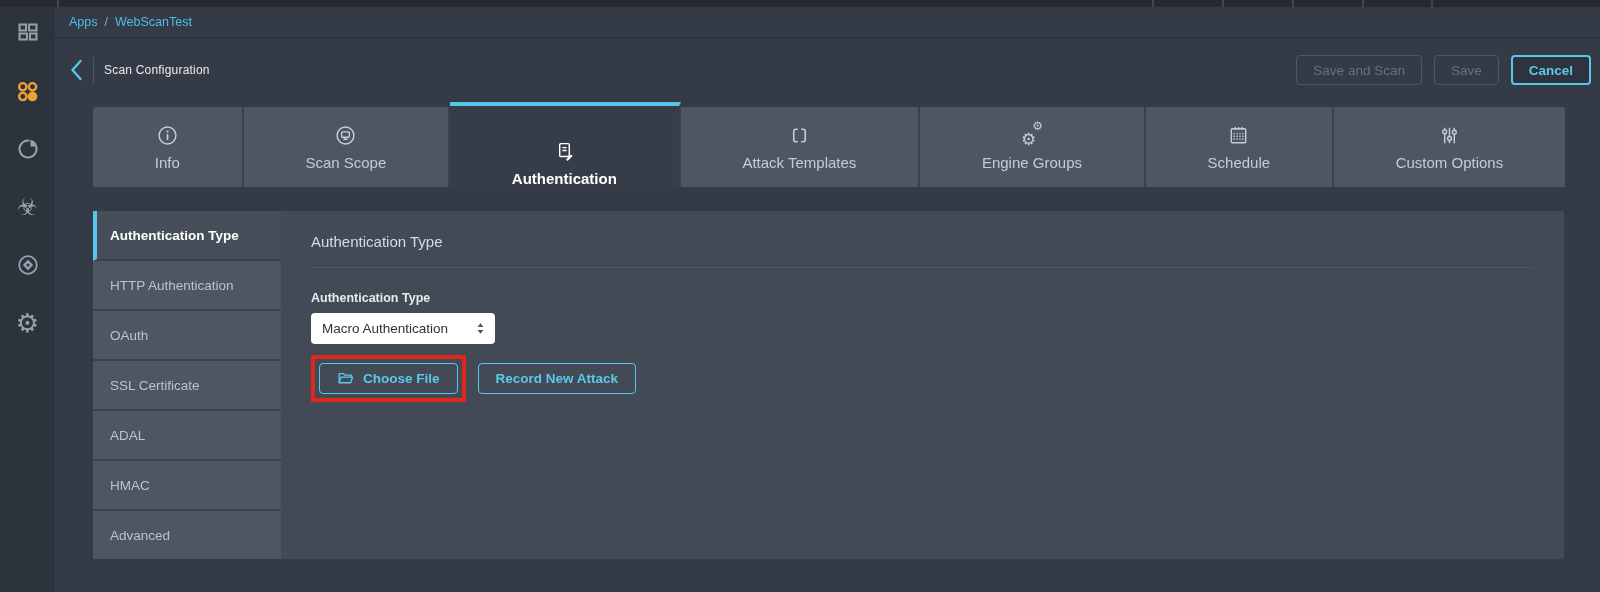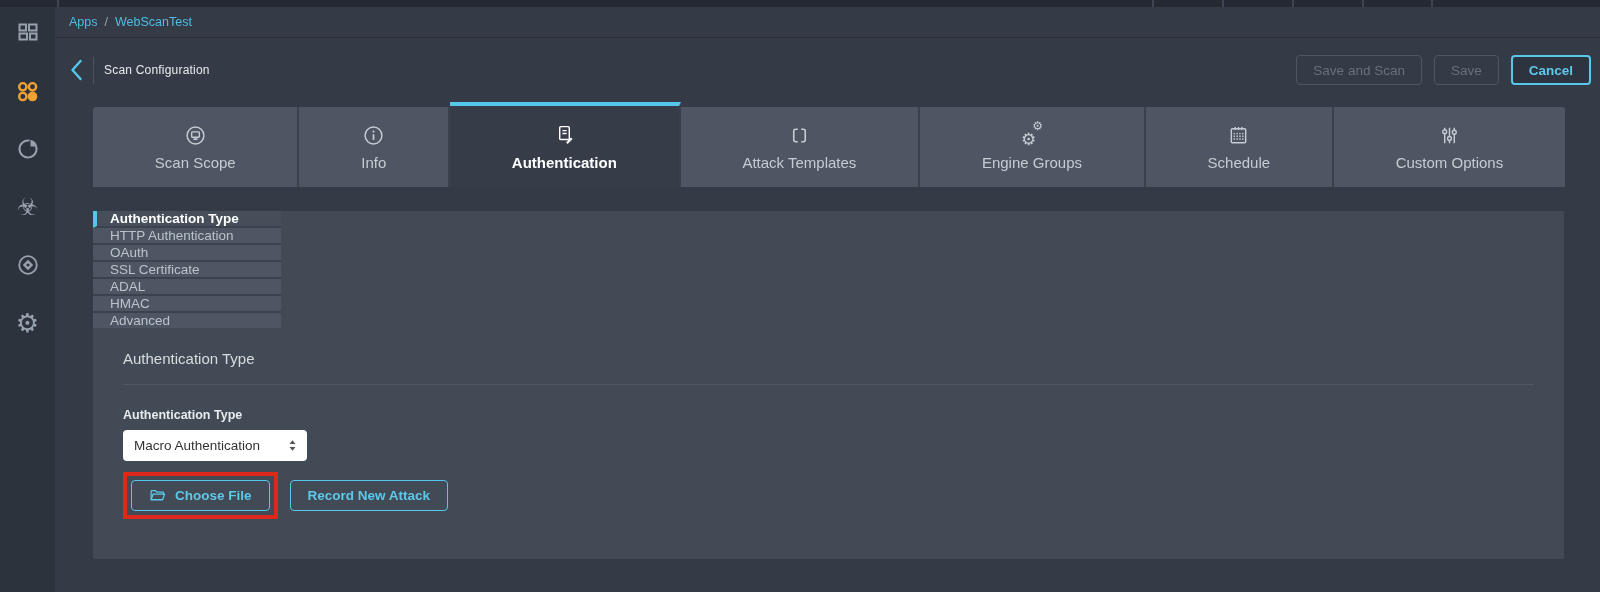--- a/index.html
+++ b/index.html
@@ -30,28 +30,28 @@
   .hdr-buttons{display:flex;align-items:center;gap:12px;}
   .btn{height:30px;border-radius:4px;background:transparent;font-size:13.5px;padding:0 16px;font-family:inherit;display:flex;align-items:center;box-sizing:border-box;}
   .btn.disabled{border:1px solid #4E5762;color:#67707C;}
   .btn.cancel{border:2px solid #57C7EA;color:#5CC9EB;font-weight:700;background:#2E343F;cursor:pointer;}
 
   
   .tabs{position:absolute;left:93px;top:102px;width:1472px;height:85px;display:flex;align-items:flex-end;}
   .tab{flex:1 1 auto;height:80px;background:#4D5662;border-right:2px solid #3A414D;box-sizing:border-box;display:flex;flex-direction:column;align-items:center;justify-content:center;gap:7px;color:#C6CCD3;font-size:15px;cursor:pointer;padding:0 22px;white-space:nowrap;}
   .tab:first-child{border-top-left-radius:3px;}
   .tab:last-child{border-right:none;border-top-right-radius:3px;}
-  .tab.active{height:85px;background:#363D49;border-top:4px solid #55C7EA;color:#FFFFFF;font-weight:700;}
+  .tab.active{height:85px;background:#363D49;border-top:4px solid #55C7EA;color:#FFFFFF;font-weight:700;justify-content:flex-end;}
   .ticon{height:24px;display:flex;align-items:center;justify-content:center;position:relative;}
   .gear-group{position:relative;width:24px;height:24px;}
   .gear-sm{position:absolute;right:1px;top:-3px;font-size:12px;line-height:1;}
   .gear-lg{position:absolute;left:1px;bottom:-1px;font-size:17px;line-height:1;}
 
   
-  .panel{position:absolute;left:93px;top:211px;width:1471px;height:348px;background:#414A55;display:flex;border-radius:2px;flex-direction:column;}
+  .panel{position:absolute;left:93px;top:211px;width:1471px;height:348px;background:#414A55;display:flex;border-radius:2px;}
   .auth-nav{width:188px;display:flex;flex-direction:column;flex-shrink:0;}
   .nav-item{flex:1;background:#4D5662;border-bottom:2px solid #3A424D;box-sizing:border-box;display:flex;align-items:center;padding-left:17px;color:#BBC3CB;font-size:13.5px;cursor:pointer;}
   .nav-item:last-child{border-bottom:none;}
   .nav-item.active{background:#454E59;border-left:4px solid #55C7EA;padding-left:13px;color:#FFFFFF;font-weight:700;}
 
   .content{flex:1;padding:22px 30px;box-sizing:border-box;}
   .section-title{font-size:15px;color:#D8DCE0;}
   .section-divider{height:1px;background:#5A6370;opacity:.55;margin-top:17px;}
   .field-label{margin-top:23px;font-size:12.5px;font-weight:700;color:#E8EBEE;}
   .select{margin-top:8px;width:184px;height:31px;background:#FFFFFF;border-radius:4px;display:flex;align-items:center;justify-content:space-between;padding:0 7px 0 11px;box-sizing:border-box;font-size:13.5px;color:#333333;cursor:pointer;}
@@ -131,35 +131,35 @@
       <button class="btn disabled">Save</button>
       <button class="btn cancel">Cancel</button>
     </div>
   </div>
 
   <div class="tabs">
     <div class="tab">
       <span class="ticon">
         <svg width="23" height="23" viewBox="0 0 24 24" fill="none" stroke="currentColor" stroke-width="1.5">
           <circle cx="12" cy="12" r="8.8"></circle>
+          <circle cx="12" cy="7.9" r="1.1" fill="currentColor" stroke="none"></circle>
+          <rect x="11.1" y="10.4" width="1.8" height="6.4" rx="0.9" fill="currentColor" stroke="none"></rect>
+        </svg>
+      </span>
+      <span>Info</span>
+    </div>
+    <div class="tab">
+      <span class="ticon">
+        <svg width="23" height="23" viewBox="0 0 24 24" fill="none" stroke="currentColor" stroke-width="1.5">
+          <circle cx="12" cy="12" r="8.8"></circle>
           <rect x="8" y="8.2" width="8" height="5.6" rx="0.8" stroke-width="1.4"></rect>
           <path d="M12 13.8 v1.6 M9.8 15.9 h4.4" stroke-width="1.4"></path>
         </svg>
       </span>
       <span>Scan Scope</span>
-    </div>
-    <div class="tab">
-      <span class="ticon">
-        <svg width="23" height="23" viewBox="0 0 24 24" fill="none" stroke="currentColor" stroke-width="1.5">
-          <circle cx="12" cy="12" r="8.8"></circle>
-          <circle cx="12" cy="7.9" r="1.1" fill="currentColor" stroke="none"></circle>
-          <rect x="11.1" y="10.4" width="1.8" height="6.4" rx="0.9" fill="currentColor" stroke="none"></rect>
-        </svg>
-      </span>
-      <span>Info</span>
     </div>
     <div class="tab active">
       <span class="ticon">
         <svg width="23" height="23" viewBox="0 0 24 24" fill="none" stroke="currentColor" stroke-width="1.5">
           <rect x="7" y="3.8" width="10" height="13.5" rx="1.2"></rect>
           <path d="M9.8 8 h4.4 M9.8 11 h4.4" stroke-width="1.4"></path>
           <path d="M13.6 20.4 l5.2 -5.2 l1.6 1.6 l-5.2 5.2 z" fill="currentColor" stroke="none"></path>
         </svg>
       </span>
       <span>Authentication</span>

